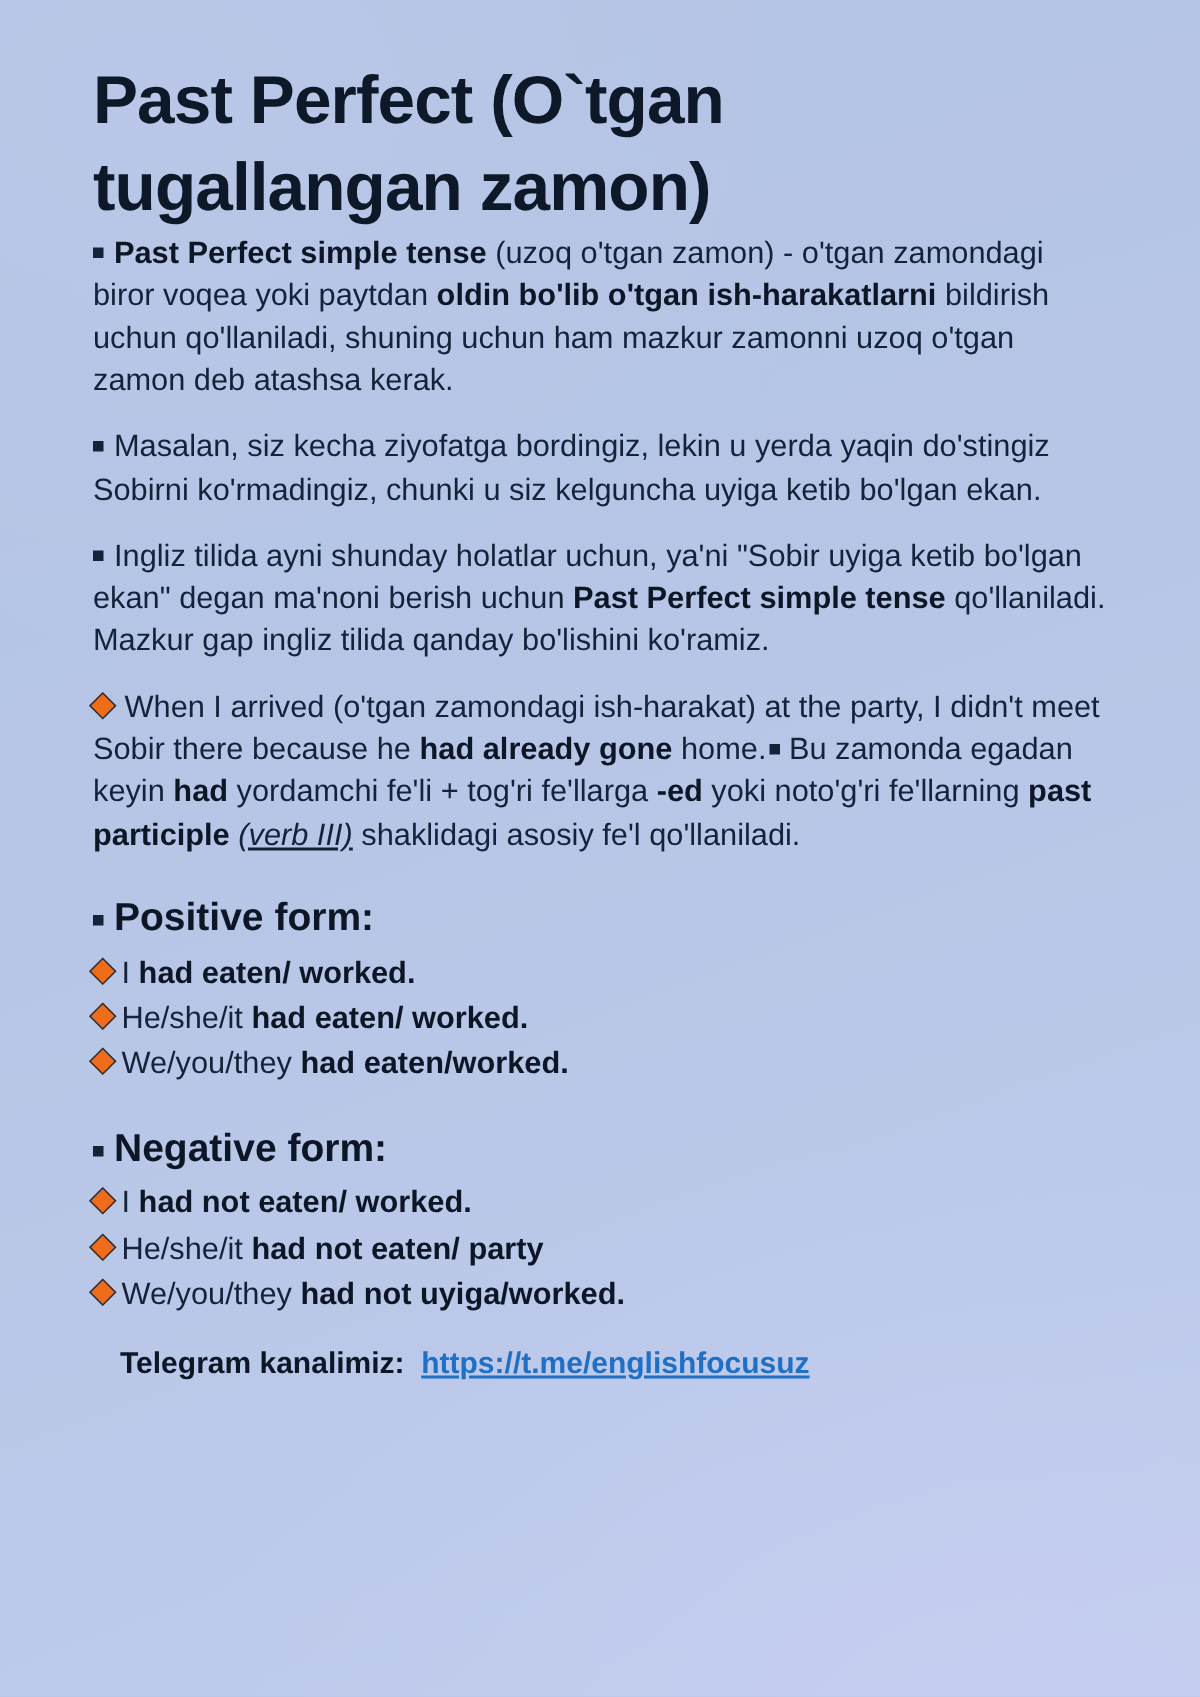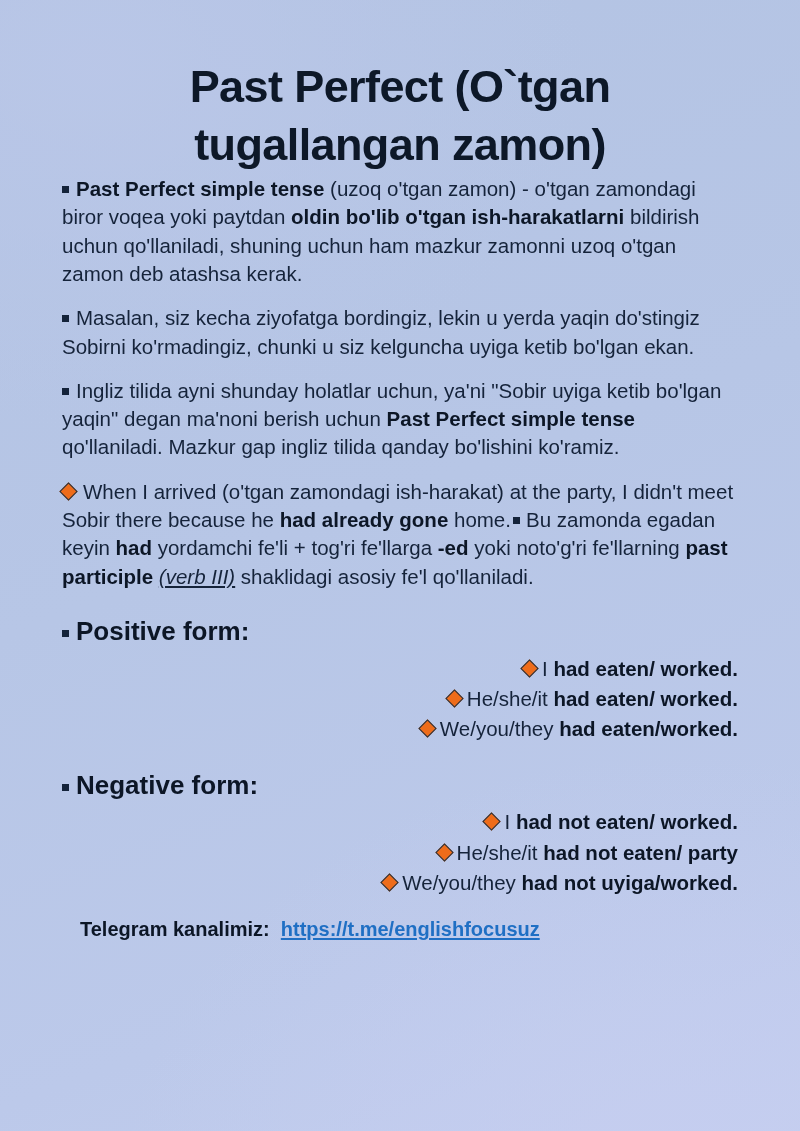--- a/index.html
+++ b/index.html
@@ -23,26 +23,26 @@
     background:
       radial-gradient(ellipse 900px 700px at 85% 105%, rgba(198,206,240,0.85) 0%, rgba(182,197,230,0) 62%),
       radial-gradient(ellipse 700px 520px at 12% 6%, rgba(186,199,232,0.9) 0%, rgba(182,197,230,0) 70%),
       linear-gradient(160deg, #b3c3e3 0%, #b7c6e6 45%, #bcc9ea 78%, #c2cdee 100%);
     padding: 0 62px;
   }
 
   
   .title {
     margin: 0;
-    padding-top: 58px;
+    padding-top: 38px;
     font-size: 45px;
     font-weight: 700;
     line-height: 1.28;
     letter-spacing: -0.6px;
-    text-align: center;
+    text-align: left;
     color: #0d1828;
   }
 
   
   .body-wrap {
     margin-top: 2px;
   }
   p.para {
     margin: 0 0 16px 0;
     font-size: 20.5px;
@@ -92,21 +92,20 @@
     font-weight: 700;
     line-height: 1.45;
     color: #0c1626;
   }
   .form-line {
     margin: 0;
     font-size: 20.5px;
     line-height: 1.48;
     color: #15233a;
     white-space: nowrap;
-    text-align: right;
   }
 
   
   .footer {
     margin-top: 20px;
     font-size: 20px;
     font-weight: 700;
     color: #0c1626;
     padding-left: 18px;
   }
@@ -121,21 +120,21 @@
 <body>
 
 <div class="page">
 
   <h1 class="title">Past Perfect (O`tgan tugallangan zamon)</h1>
 
   <div class="body-wrap">
     <div id="paragraph-list">
         <p class="para"><span class="sq"></span><b>Past Perfect simple tense</b><span> (uzoq o'tgan zamon) - o'tgan zamondagi biror voqea yoki paytdan </span><b>oldin bo'lib o'tgan ish-harakatlarni</b><span> bildirish uchun qo'llaniladi, shuning uchun ham mazkur zamonni uzoq o'tgan zamon deb atashsa kerak.</span></p>
         <p class="para"><span class="sq"></span><span>Masalan, siz kecha ziyofatga bordingiz, lekin u yerda yaqin do'stingiz Sobirni ko'rmadingiz, chunki u siz kelguncha uyiga ketib bo'lgan ekan.</span></p>
-        <p class="para"><span class="sq"></span><span>Ingliz tilida ayni shunday holatlar uchun, ya'ni "Sobir uyiga ketib bo'lgan yaqin" degan ma'noni berish uchun </span><b>Past Perfect simple tense</b><span> qo'llaniladi. Mazkur gap ingliz tilida qanday bo'lishini ko'ramiz.</span></p>
+        <p class="para"><span class="sq"></span><span>Ingliz tilida ayni shunday holatlar uchun, ya'ni "Sobir uyiga ketib bo'lgan ekan" degan ma'noni berish uchun </span><b>Past Perfect simple tense</b><span> qo'llaniladi. Mazkur gap ingliz tilida qanday bo'lishini ko'ramiz.</span></p>
         <p class="para tight"><span class="dia gap"></span><span>When I arrived (o'tgan zamondagi ish-harakat) at the party, I didn't meet Sobir there because he </span><b>had already gone</b><span> home.</span><span class="sq inline"></span><span>Bu zamonda egadan keyin </span><b>had</b><span> yordamchi fe'li + tog'ri fe'llarga </span><b>-ed</b><span> yoki noto'g'ri fe'llarning </span><b>past participle</b><span> </span><i>(verb III)</i><span> shaklidagi asosiy fe'l qo'llaniladi.</span></p>
       </div>
     <div id="form-sections">
         <div class="form-block">
           <p class="form-head"><span class="sq"></span><span>Positive form:</span></p>
           <p class="form-line"><span class="dia"></span><span>I </span><b>had eaten/ worked.</b></p>
           <p class="form-line"><span class="dia"></span><span>He/she/it </span><b>had eaten/ worked.</b></p>
           <p class="form-line"><span class="dia"></span><span>We/you/they </span><b>had eaten/worked.</b></p>
         </div>
         <div class="form-block">

